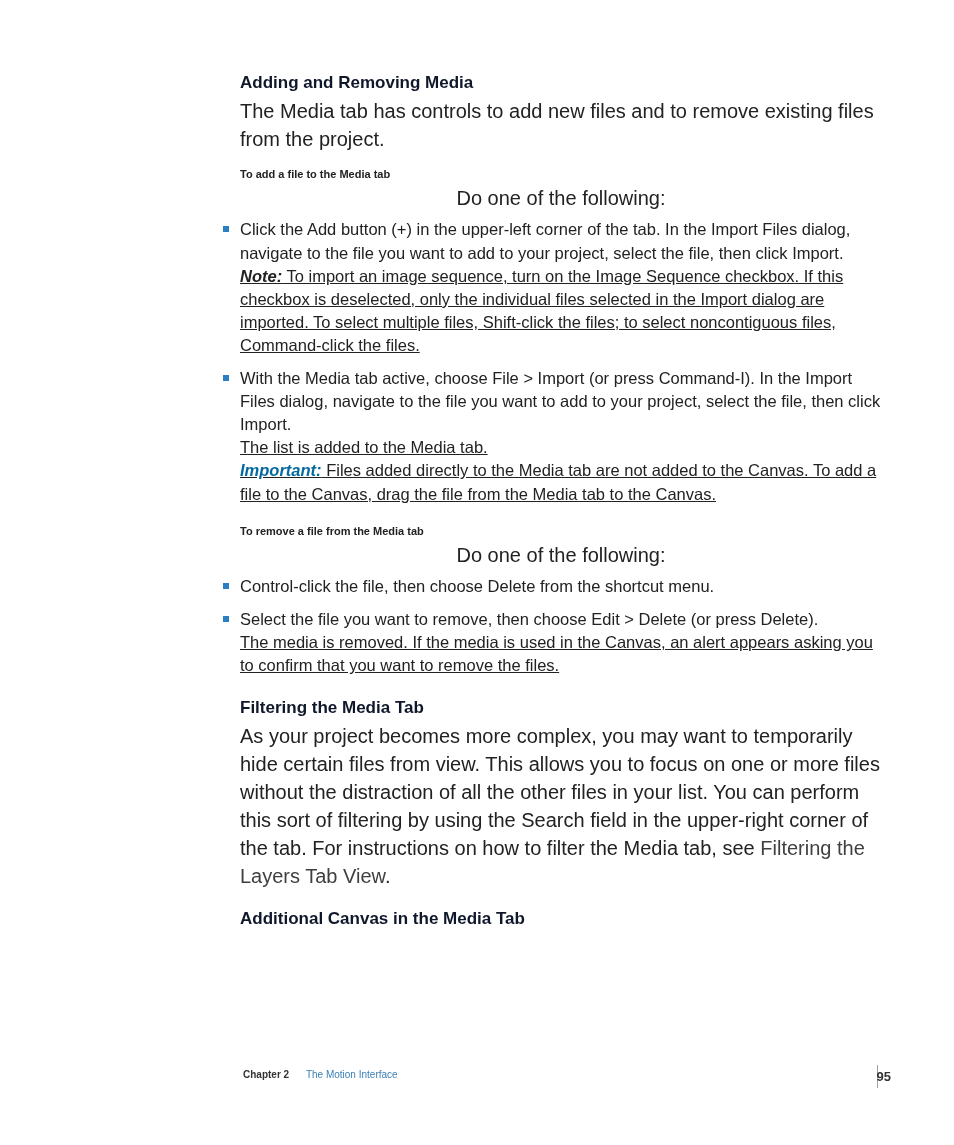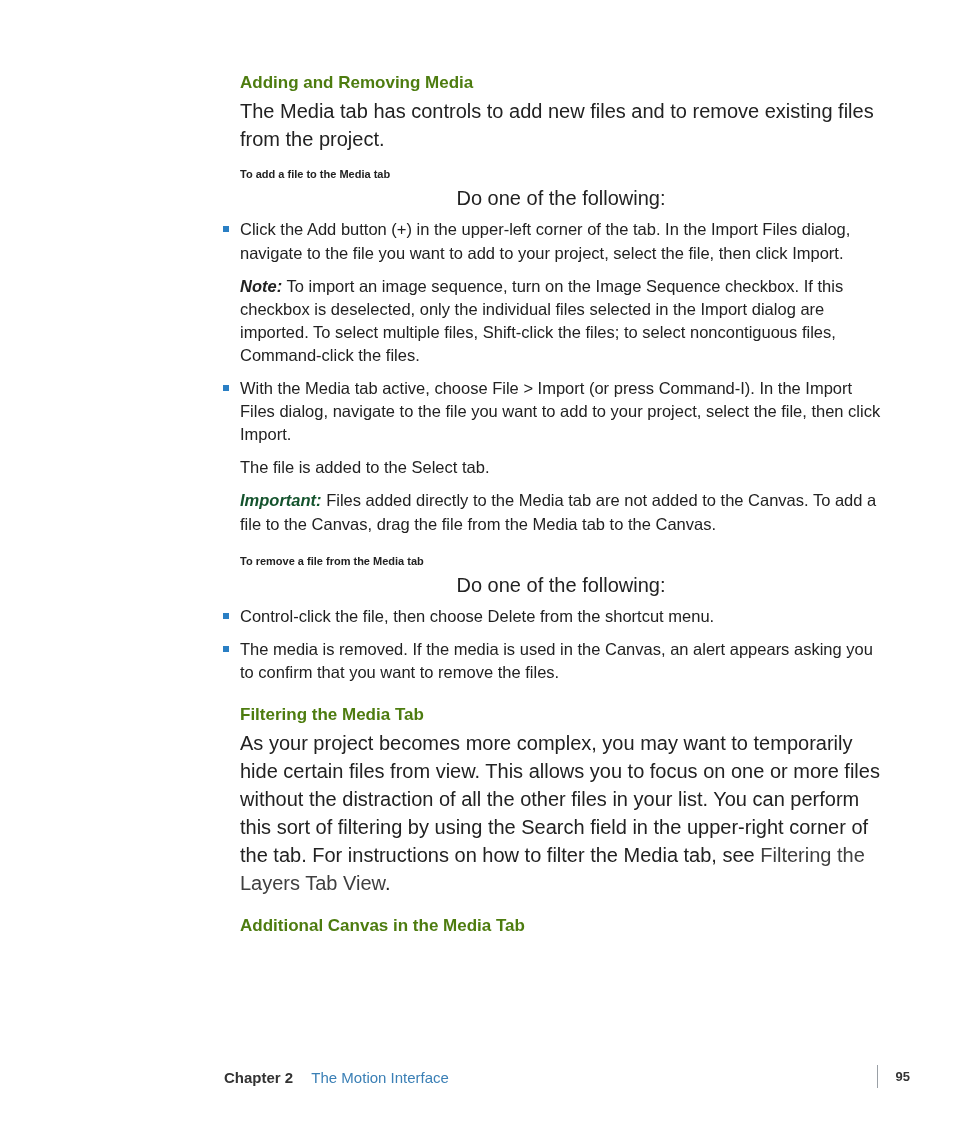--- a/index.html
+++ b/index.html
@@ -14,21 +14,21 @@
     -webkit-font-smoothing: antialiased;
   }
   .page {
     position: relative;
     width: 954px;
     height: 1145px;
     box-sizing: border-box;
     padding: 72px 72px 0 240px;
   }
   .section-title {
-    color: #4d7c0f;
+    color: #0f172a;
     font-weight: 700;
     font-size: 17px;
     line-height: 1.3;
     margin-bottom: 3px;
   }
   .body-p {
     font-size: 20px;
     line-height: 1.4;
     margin-bottom: 14px;
   }
@@ -63,60 +63,60 @@
     top: 8px;
     width: 6px;
     height: 6px;
     background: #2a7fc4;
   }
   .note-label {
     font-style: italic;
     font-weight: 700;
   }
   .important-label {
-    color: #14532d;
+    color: #0369a1;
     font-style: italic;
     font-weight: 600;
   }
   .para-inside-li {
-    margin-top: 10px;
+    text-decoration: underline;
   }
   .link-grey {
     color: #404040;
   }
   .footer {
     position: absolute;
     left: 0;
     right: 0;
     bottom: 52px;
     height: 24px;
   }
   .footer .rule {
     position: absolute;
     right: 76px;
     top: -4px;
     height: 23px;
     border-left: 1.5px solid #9aa0a6;
   }
   .footer .chapter {
     position: absolute;
-    left: 224px;
+    left: 243px;
     top: 0;
-    font-size: 15px;
+    font-size: 10px;
     font-weight: 700;
     color: #333;
   }
   .footer .chaptername {
     font-weight: 400;
     color: #3a7fb5;
     margin-left: 14px;
   }
   .footer .pagenum {
     position: absolute;
-    right: 44px;
+    right: 63px;
     top: 0;
     font-size: 13px;
     font-weight: 700;
     color: #333;
   }
 </style>
 </head>
 <body>
 
 <div class="page">
@@ -129,35 +129,36 @@
 
   <ul class="bullets">
     <li>
       <span>Click the Add button (+) in the upper-left corner of the tab. In the Import Files dialog, navigate to the file you want to add to your project, select the file, then click Import.</span>
       <div class="para-inside-li">
         <span class="note-label">Note:</span><span> To import an image sequence, turn on the Image Sequence checkbox. If this checkbox is deselected, only the individual files selected in the Import dialog are imported. To select multiple files, Shift-click the files; to select noncontiguous files, Command-click the files.</span>
       </div>
     </li>
     <li>
       <span>With the Media tab active, choose File &gt; Import (or press Command-I). In the Import Files dialog, navigate to the file you want to add to your project, select the file, then click Import.</span>
-      <div class="para-inside-li">The file is added to the Select tab.</div>
+      <div class="para-inside-li">The list is added to the Media tab.</div>
       <div class="para-inside-li">
         <span class="important-label">Important:</span><span> Files added directly to the Media tab are not added to the Canvas. To add a file to the Canvas, drag the file from the Media tab to the Canvas.</span>
       </div>
     </li>
   </ul>
 
   <div style="height:8px"></div>
 
   <div class="sub-bold">To remove a file from the Media tab</div>
   <div class="body-p tight">Do one of the following:</div>
 
   <ul class="bullets">
     <li><span>Control-click the file, then choose Delete from the shortcut menu.</span></li>
     <li>
+      <span>Select the file you want to remove, then choose Edit &gt; Delete (or press Delete).</span>
       <div class="para-inside-li">The media is removed. If the media is used in the Canvas, an alert appears asking you to confirm that you want to remove the files.</div>
     </li>
   </ul>
 
   <div style="height:10px"></div>
 
   <div class="section-title">Filtering the Media Tab</div>
   <div class="body-p">
     <span>As your project becomes more complex, you may want to temporarily hide certain files from view. This allows you to focus on one or more files without the distraction of all the other files in your list. You can perform this sort of filtering by using the Search field in the upper-right corner of the tab. For instructions on how to filter the Media tab, see </span><span class="link-grey">Filtering the Layers Tab View</span><span>.</span>
   </div>

